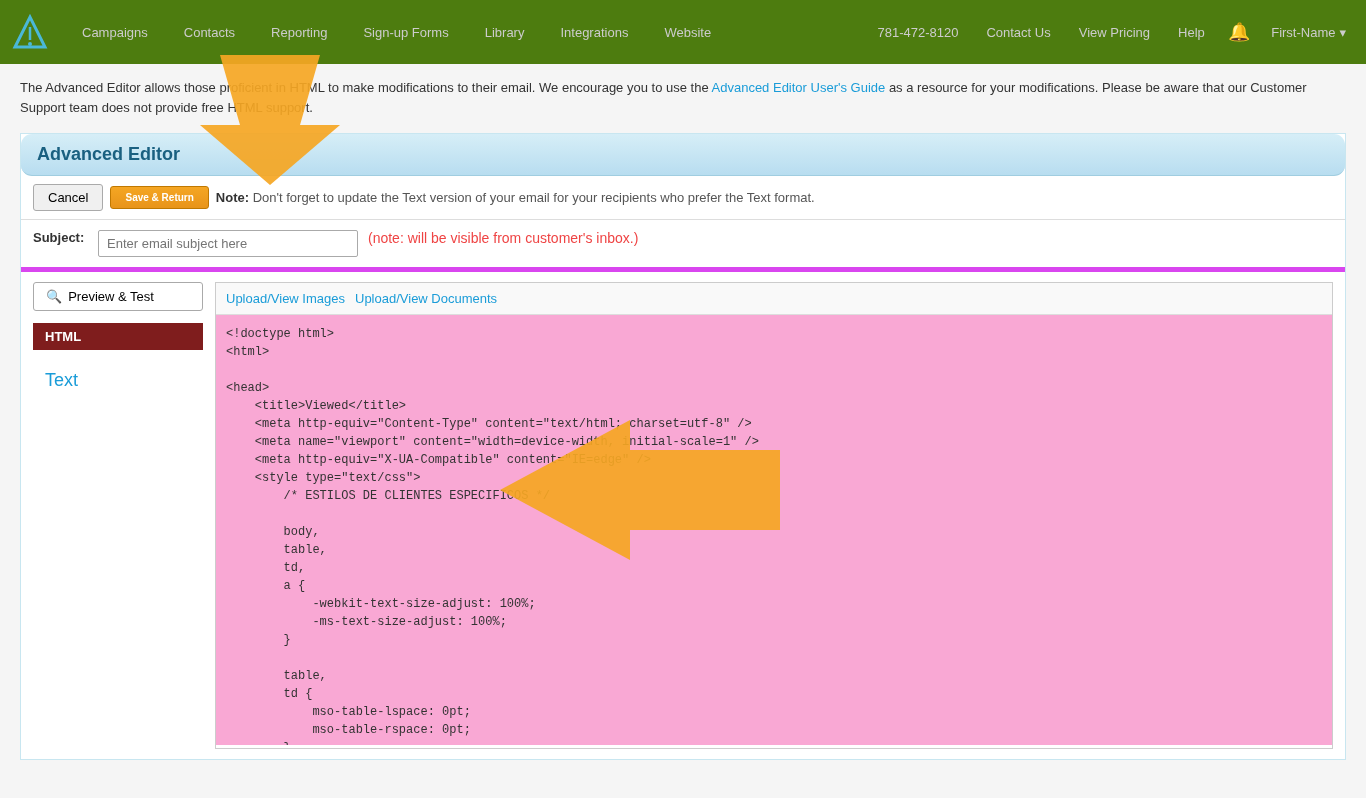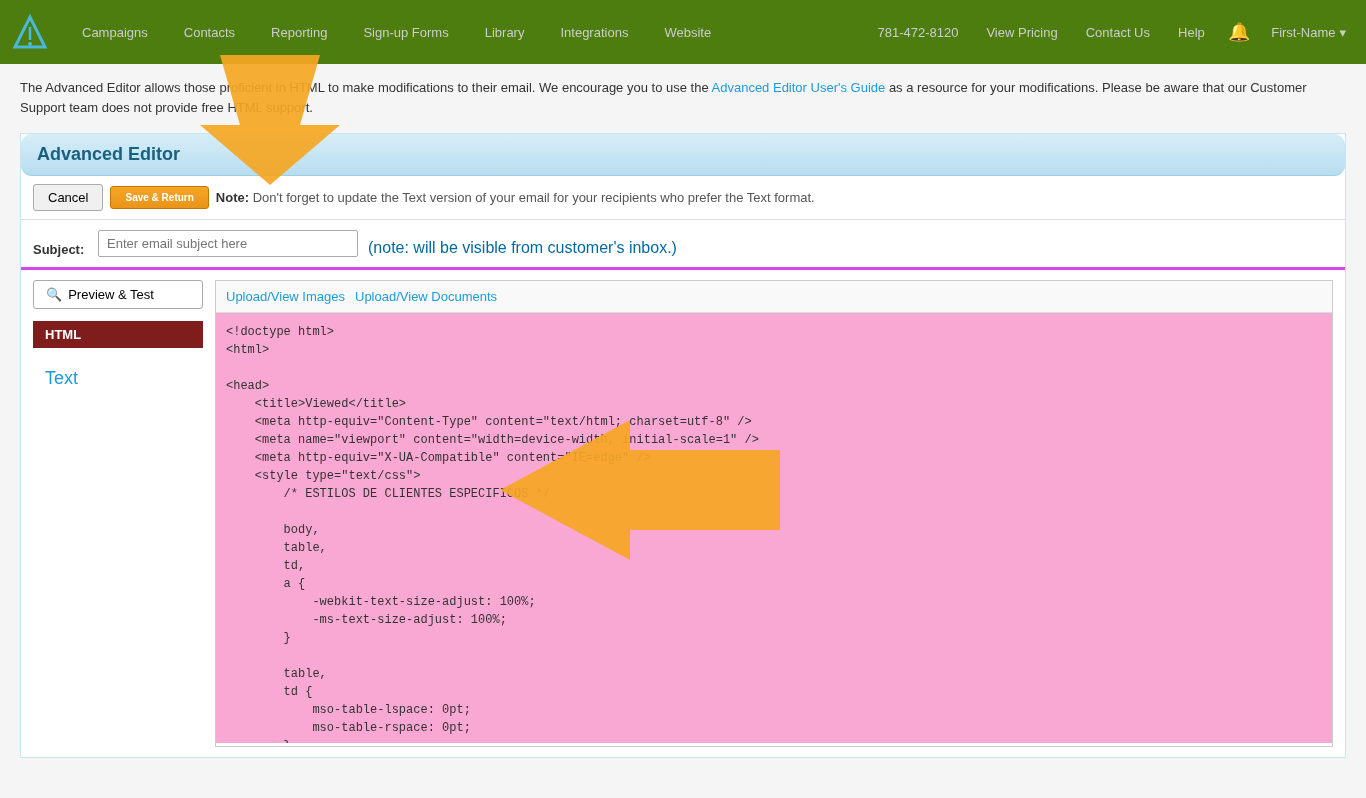--- a/index.html
+++ b/index.html
@@ -117,42 +117,42 @@
       border-radius: 3px;
     }
     .note-text {
       font-size: 13px;
       color: #555;
     }
     .note-text strong { color: #333; }
 
     .subject-row {
       display: flex;
-      align-items: flex-end;
+      align-items: flex-start;
       padding: 10px 12px;
-      border-bottom: 3px solid #d946ef;
+      border-bottom: 5px solid #d946ef;
       gap: 10px;
     }
     .subject-label {
       font-size: 13px;
       font-weight: bold;
       color: #333;
       width: 55px;
       flex-shrink: 0;
     }
     .subject-input {
       border: 1px solid #aaa;
       padding: 5px 8px;
       font-size: 13px;
       width: 260px;
       border-radius: 2px;
     }
     .subject-hint {
-      font-size: 16px;
-      color: #0369a1;
+      font-size: 14px;
+      color: #ef4444;
     }
 
     
     .editor-body {
       display: flex;
       padding: 10px 12px;
       gap: 12px;
       align-items: flex-start;
     }
 
@@ -281,22 +281,22 @@
     <div class="nav-item">Campaigns</div>
     <div class="nav-item">Contacts</div>
     <div class="nav-item">Reporting</div>
     <div class="nav-item">Sign-up Forms</div>
     <div class="nav-item">Library</div>
     <div class="nav-item">Integrations</div>
     <div class="nav-item">Website</div>
 
     <div class="nav-right">
       <div class="nav-phone">781-472-8120</div>
+      <div class="nav-item">Contact Us</div>
       <div class="nav-item">View Pricing</div>
-      <div class="nav-item">Contact Us</div>
       <div class="nav-item">Help</div>
       <div class="nav-bell">🔔</div>
       <div class="nav-user">
         <span>First-Name</span>
         <span>▾</span>
       </div>
     </div>
   </nav>
 
   <div class="main-content">

